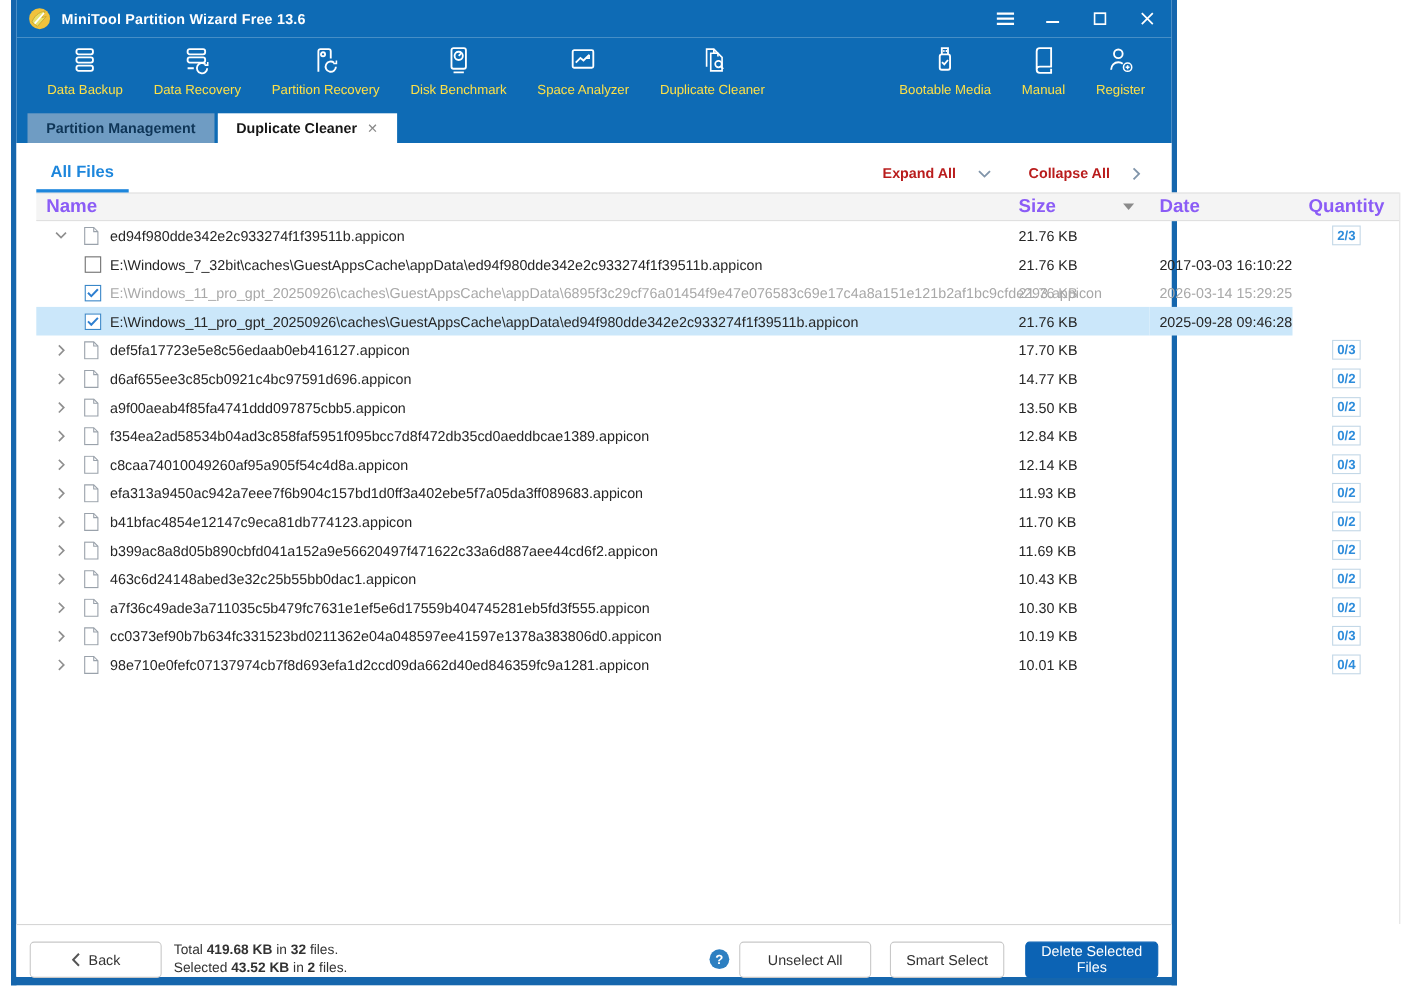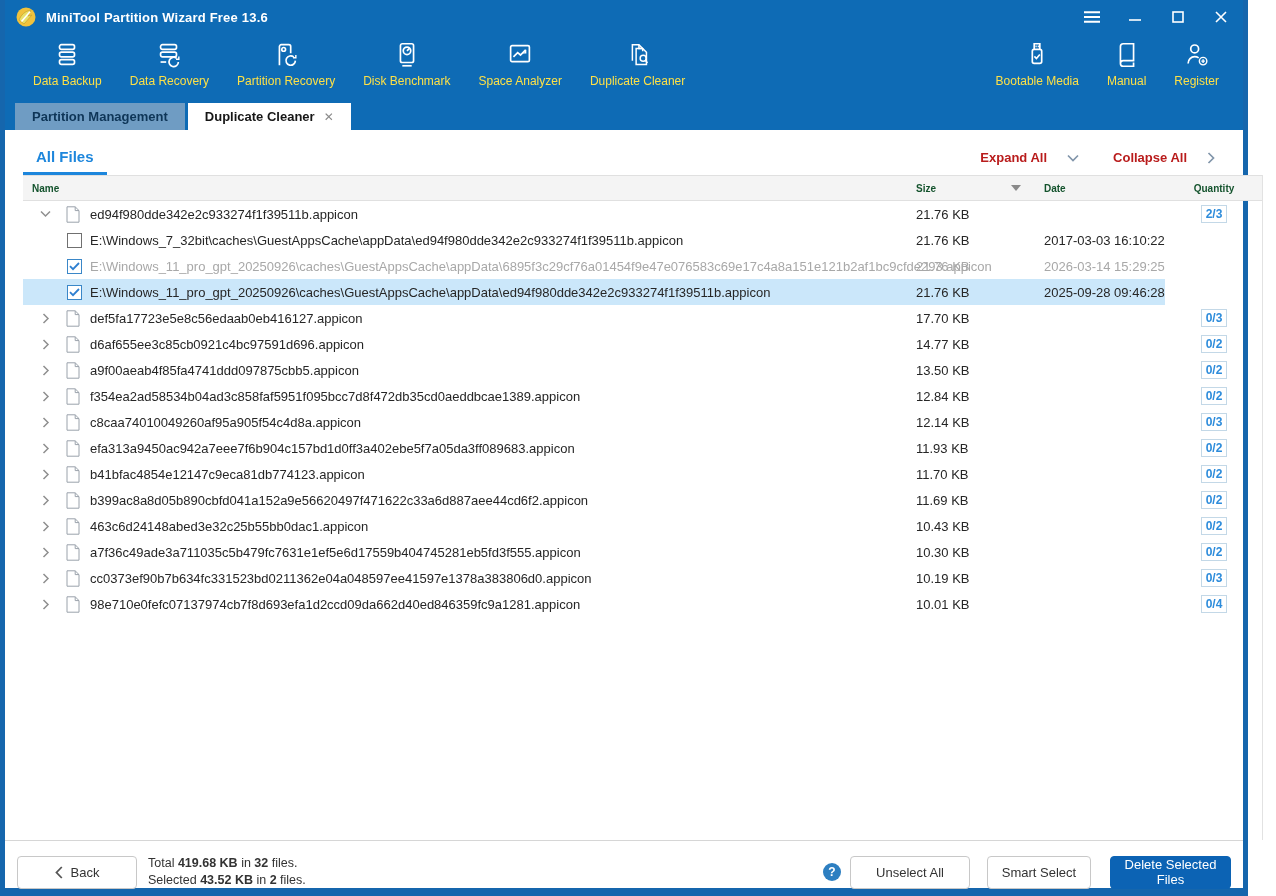--- a/index.html
+++ b/index.html
@@ -1,20 +1,20 @@
 <!DOCTYPE html>
 <html><head>
 <meta charset="utf-8">
 <style>
   * { box-sizing: border-box; margin: 0; padding: 0; }
   html,body { width:1276px; height:896px; overflow:hidden; background:#fff;
     font-family:"Liberation Sans", sans-serif; }
-  .window { width:1248px; height:896px; position:relative;
+  .window { width:1060px; height:896px; position:relative;
     border-left:5px solid #1566ad; border-right:5px solid #1566ad; border-bottom:8px solid #1566ad;
-    background:#fff; }
+    background:#fff;margin-left:10px; }
 
   
   .titlebar { height:34px; background:#0e6bb5; display:flex; align-items:center;
     padding:0 14px 0 10px; color:#fff; }
   .logo { width:22px; height:22px; margin-right:9px; flex:0 0 auto; }
   .title { font-size:13px; font-weight:700; letter-spacing:.2px; }
   .win-controls { margin-left:auto; display:flex; align-items:center; gap:27px; }
   .win-btn { width:16px; height:14px; display:flex; align-items:center; justify-content:center; cursor:default; }
 
   
@@ -39,21 +39,21 @@
   .subtab-row { height:45px; display:flex; align-items:flex-end; padding:0 28px 0 18px; }
   .all-files { padding:0 13px 7px 13px; font-size:15px; font-weight:700; color:#1d86dc;
     border-bottom:3px solid #1d86dc; }
   .expand-controls { margin-left:auto; display:flex; align-items:center; gap:34px; padding-bottom:10px; }
   .exp-btn { display:flex; align-items:center; gap:20px; font-size:13px; font-weight:700; color:#b91c1c;justify-content:flex-end; }
 
   
   .table { margin-left:18px; width:1240px; height:665px; border-right:1px solid #e2e2e2; }
   .thead, .row { display:grid; grid-template-columns:887px 125px 130px 98px; height:26px; align-items:center; }
   .thead { background:#f4f4f4; border-top:1px solid #e0e0e0; border-bottom:1px solid #e0e0e0;
-    font-size:10px; font-weight:700; color:#14532d; }
+    font-size:17px; font-weight:700; color:#8b5cf6; }
   .th-name { padding-left:9px; }
   .th-size { padding-left:6px; display:flex; align-items:center; }
   .sort-arrow { margin-left:auto; margin-right:14px; width:0; height:0;
     border-left:5px solid transparent; border-right:5px solid transparent; border-top:6px solid #8a8a8a; }
   .th-date { padding-left:9px; }
   .th-qty { text-align:center; }
 
   .row { font-size:13px; color:#262626; }
   .cell { height:26px; display:flex; align-items:center; }
   .c-name { padding-left:15px; }

